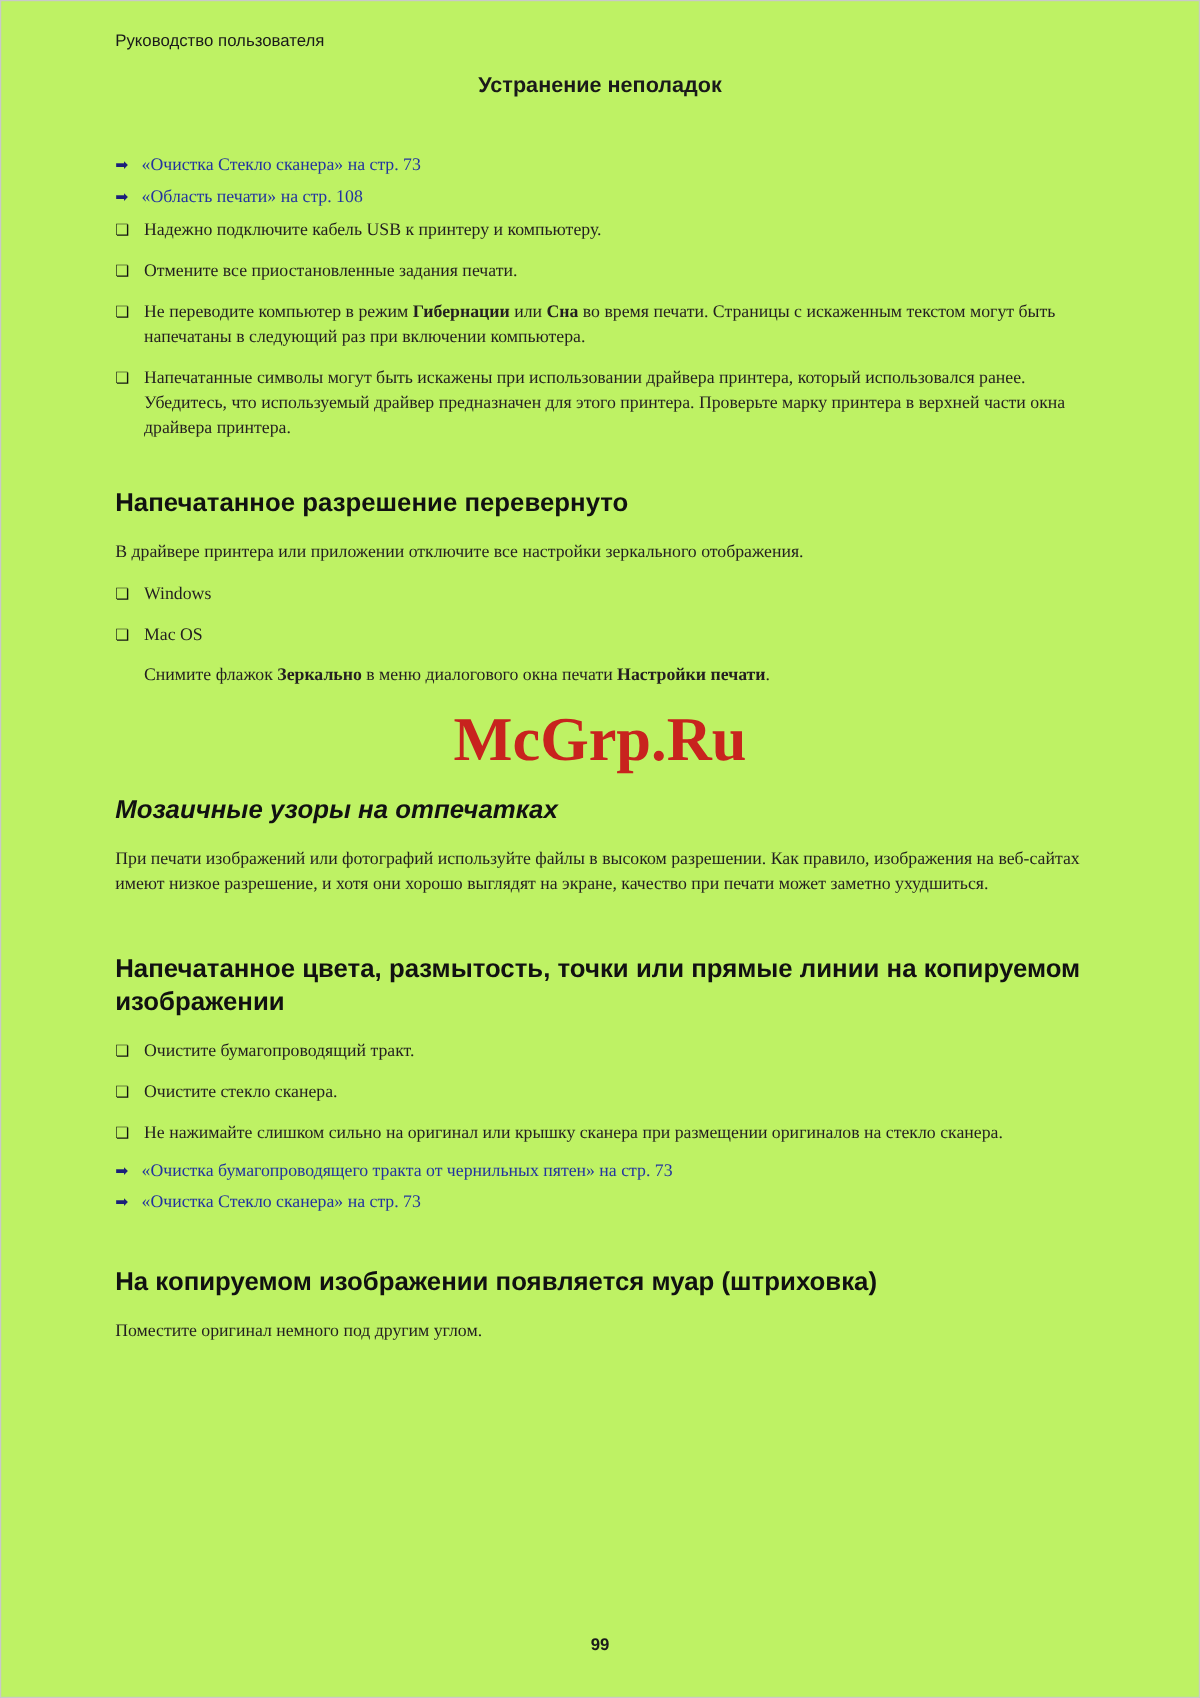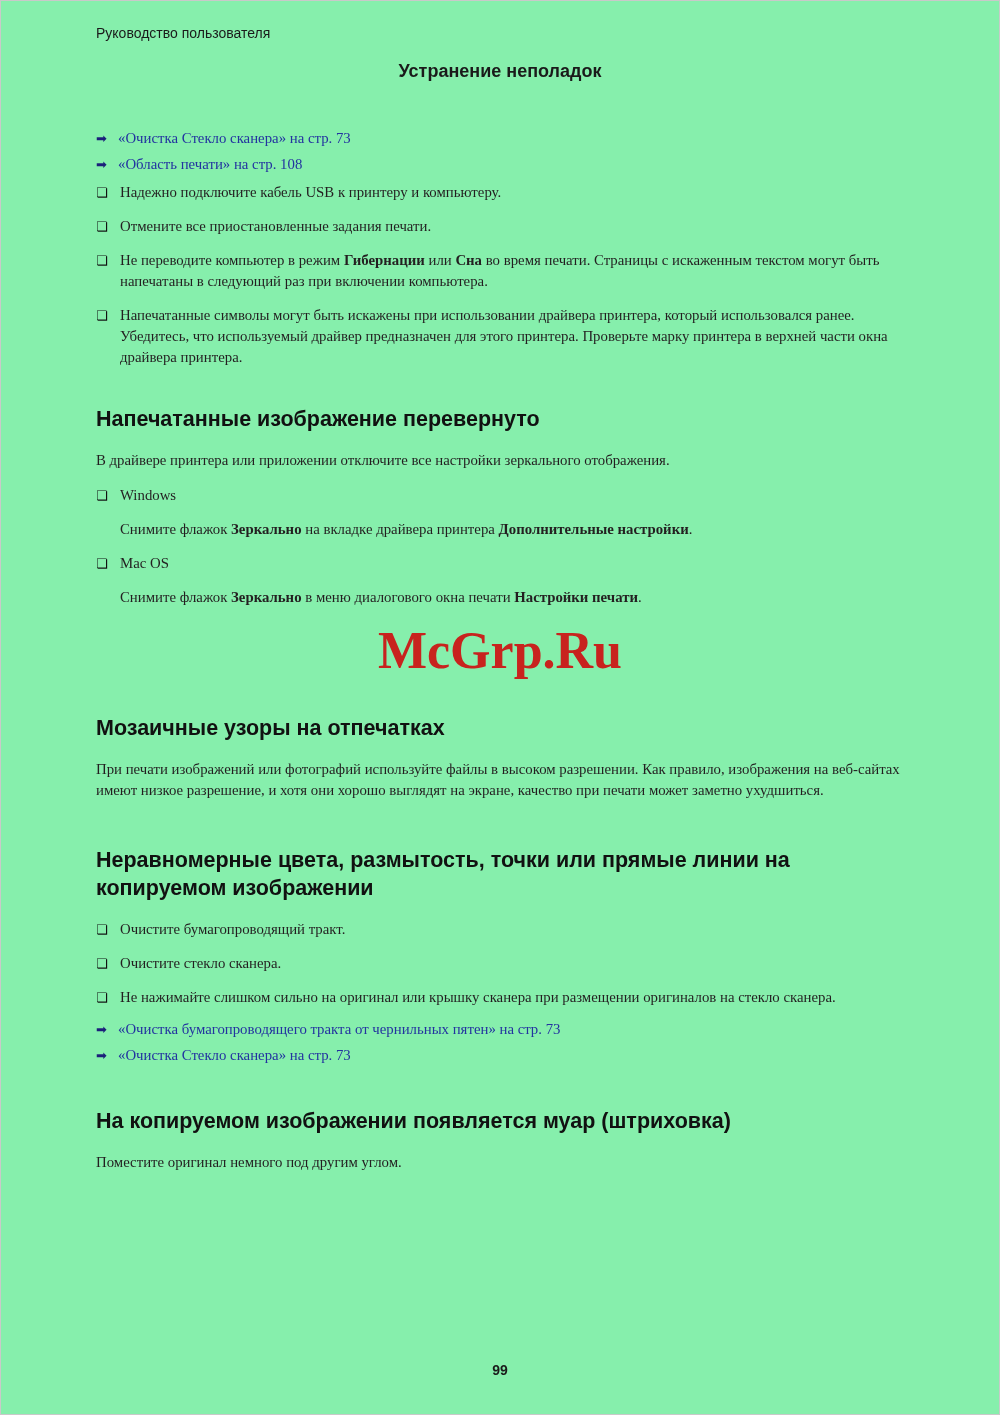--- a/index.html
+++ b/index.html
@@ -2,21 +2,21 @@
 <html><head>
 <meta charset="utf-8">
 <style>
   html,body { margin:0; padding:0; background:#ffffff; }
   .page {
     position: relative;
     width: 1000px;
     height: 1415px;
     box-sizing: border-box;
     margin: 0 auto;
-    background: #86efac;
+    background: #bef264;
     border: 1px solid #c9c9c9;
     padding: 24px 95px 0 95px;
     font-family: "Liberation Serif", serif;
     color: #231f20;
     overflow: hidden;
   }
   .hdr-left {
     font-family: "Liberation Sans", sans-serif;
     font-size: 14px;
     color: #1a1a1a;
@@ -131,41 +131,40 @@
   </div>
   <div class="bullet">
     <span class="glyph">❏</span>
     <span class="txt"><span>Не переводите компьютер в режим </span><b>Гибернации</b><span> или </span><b>Сна</b><span> во время печати. Страницы с искаженным текстом могут быть напечатаны в следующий раз при включении компьютера.</span></span>
   </div>
   <div class="bullet">
     <span class="glyph">❏</span>
     <span class="txt">Напечатанные символы могут быть искажены при использовании драйвера принтера, который использовался ранее. Убедитесь, что используемый драйвер предназначен для этого принтера. Проверьте марку принтера в верхней части окна драйвера принтера.</span>
   </div>
 
-  <div class="section-title">Напечатанные изображение перевернуто</div>
+  <div class="section-title">Напечатанное разрешение перевернуто</div>
   <p class="body-text">В драйвере принтера или приложении отключите все настройки зеркального отображения.</p>
 
   <div class="bullet">
     <span class="glyph">❏</span>
     <span class="txt">Windows</span>
   </div>
-  <div class="sub-line"><span>Снимите флажок </span><b>Зеркально</b><span> на вкладке драйвера принтера </span><b>Дополнительные настройки</b><span>.</span></div>
 
   <div class="bullet">
     <span class="glyph">❏</span>
     <span class="txt">Mac OS</span>
   </div>
   <div class="sub-line"><span>Снимите флажок </span><b>Зеркально</b><span> в меню диалогового окна печати </span><b>Настройки печати</b><span>.</span></div>
 
   <div class="watermark">McGrp.Ru</div>
 
-  <div class="section-title" style="margin-top:35px;">Мозаичные узоры на отпечатках</div>
+  <div class="section-title" style="margin-top:16px;font-style:italic;">Мозаичные узоры на отпечатках</div>
   <p class="body-text">При печати изображений или фотографий используйте файлы в высоком разрешении. Как правило, изображения на веб-сайтах имеют низкое разрешение, и хотя они хорошо выглядят на экране, качество при печати может заметно ухудшиться.</p>
 
-  <div class="section-title" style="margin-top:46px;">Неравномерные цвета, размытость, точки или прямые линии на копируемом изображении</div>
+  <div class="section-title" style="margin-top:46px;">Напечатанное цвета, размытость, точки или прямые линии на копируемом изображении</div>
 
   <div class="bullet">
     <span class="glyph">❏</span>
     <span class="txt">Очистите бумагопроводящий тракт.</span>
   </div>
   <div class="bullet">
     <span class="glyph">❏</span>
     <span class="txt">Очистите стекло сканера.</span>
   </div>
   <div class="bullet">

